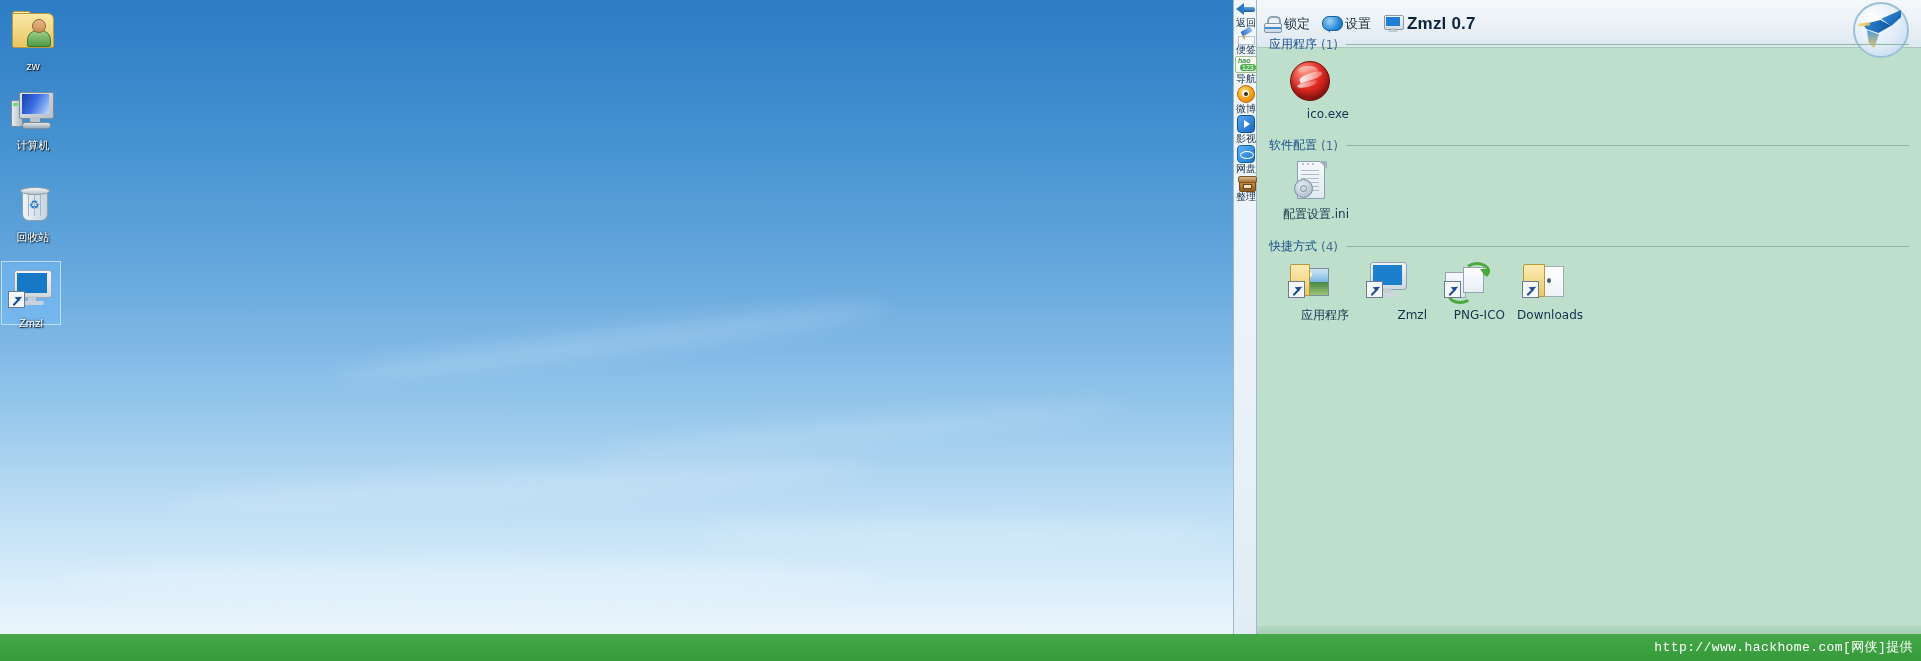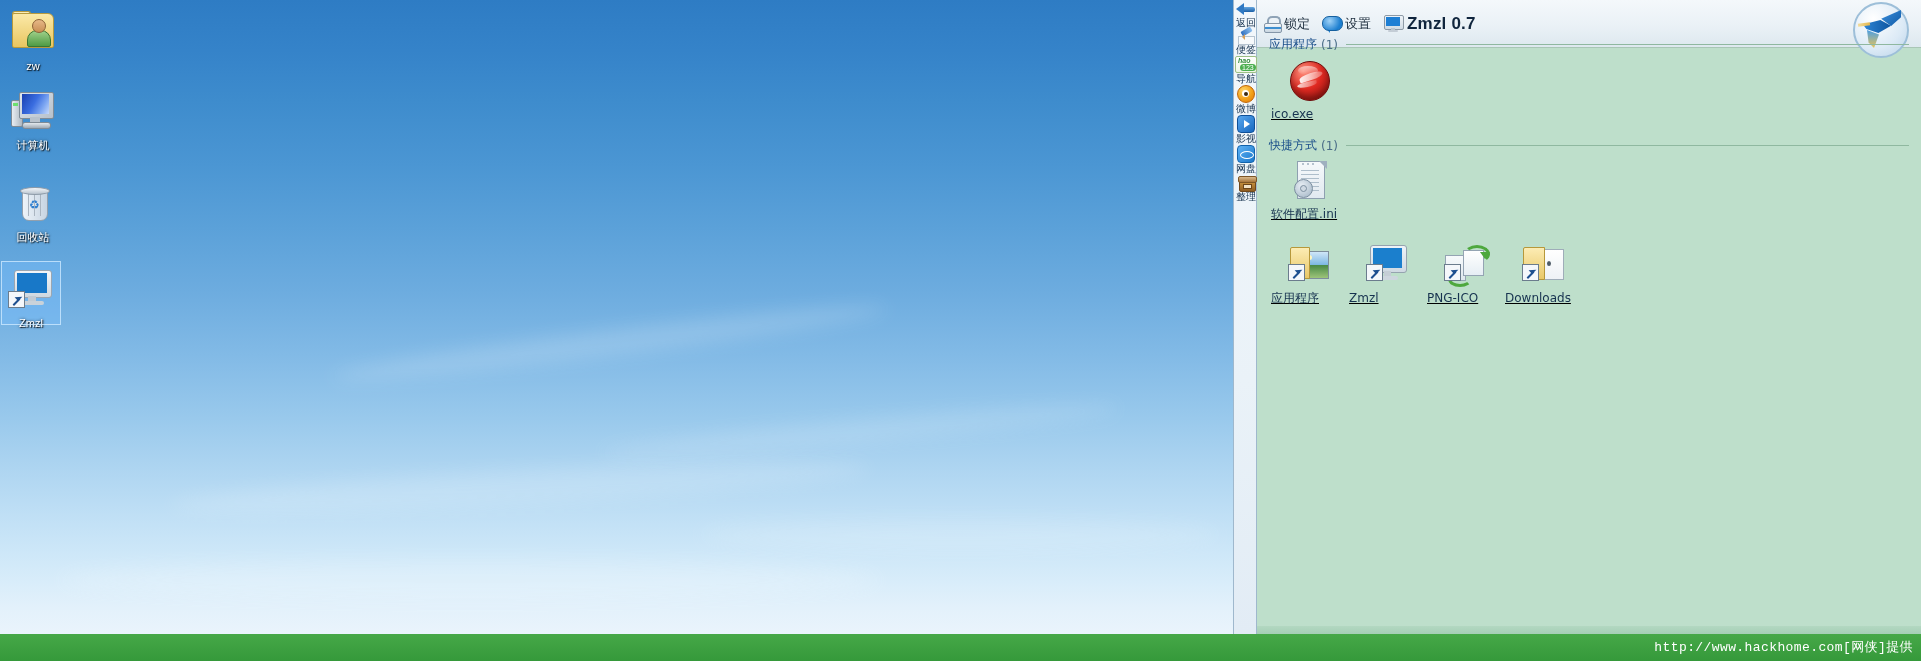--- a/index.html
+++ b/index.html
@@ -193,21 +193,21 @@
   .bird .beak{position:absolute;left:3px;top:19px;width:12px;height:3px;
     background:linear-gradient(to left,#e6b84d,#f3dc9a);transform:rotate(-8deg);}
 
   .section{position:absolute;left:0;width:664px;}
   .sec-head{display:flex;align-items:center;padding-left:12px;}
   .sec-title{font-size:12px;color:#1b4f8a;white-space:nowrap;font-family:"DejaVu Sans",sans-serif;}
   .sec-count{font-size:12px;color:#4a6d87;margin-left:4px;font-family:"DejaVu Sans",sans-serif;}
   .sec-rule{flex:1;height:1px;background:#8fb8a0;margin-left:8px;margin-right:12px;}
 
   .items{display:flex;padding-left:14px;margin-top:6px;}
-  .fitem{width:78px;text-align:left;cursor:default;text-decoration:underline;}
+  .fitem{width:78px;text-align:right;cursor:default;}
   .fitem .fglyph{height:42px;position:relative;width:48px;margin:0 auto;}
   .fitem .flbl{font-size:12px;color:#16324f;margin-top:4px;line-height:14px;
     font-family:"DejaVu Sans",sans-serif;word-break:break-all;}
 
   
   .ic-red{position:relative;width:38px;height:38px;margin:2px auto 0;border-radius:50%;
     background:radial-gradient(circle at 32% 24%,#ff8d7a,#e02a22 48%,#8e0f0c 100%);
     border:1px solid #6d0a08;box-shadow:inset 0 -4px 7px rgba(0,0,0,.35);}
   .ic-red .sw1{position:absolute;left:8px;top:11px;width:24px;height:7px;border-radius:50% 50% 50% 0;
     background:linear-gradient(to right,rgba(255,255,255,.92),rgba(255,220,215,.35));transform:rotate(-18deg);}
@@ -450,21 +450,21 @@
                 <div class="sw2"></div>
               </div>
           </div>
           <div class="flbl">ico.exe</div>
         </div>
       </div>
     </div>
 
     <div class="section" style="top:137px;">
       <div class="sec-head">
-        <span class="sec-title">快捷方式</span>
+        <span class="sec-title">软件配置</span>
         <span class="sec-count">(1)</span>
         <span class="sec-rule"></span>
       </div>
       <div class="items">
         <div class="fitem">
           <div class="fglyph">
             <div class="ic-ini">
               <div class="pg"></div>
               <div class="hole" style="left:9px;"></div>
               <div class="hole" style="left:14px;"></div>
@@ -472,26 +472,31 @@
               <div class="fold"></div>
               <div class="ln" style="top:9px;"></div>
               <div class="ln" style="top:13px;"></div>
               <div class="ln" style="top:17px;"></div>
               <div class="ln" style="top:21px;"></div>
               <div class="ln" style="top:25px;"></div>
               <div class="ln" style="top:29px;"></div>
               <div class="gear"></div>
             </div>
           </div>
-          <div class="flbl">软件配置.ini</div>
+          <div class="flbl">配置设置.ini</div>
         </div>
       </div>
     </div>
 
     <div class="section" style="top:238px;">
+      <div class="sec-head">
+        <span class="sec-title">快捷方式</span>
+        <span class="sec-count">(4)</span>
+        <span class="sec-rule"></span>
+      </div>
       <div class="items">
 
         <div class="fitem">
           <div class="fglyph">
             <div class="ic-picfld">
               <div class="pic"></div>
                 <div class="bk"></div>
               <div class="arrow-badge"></div>
             </div>
           </div>

